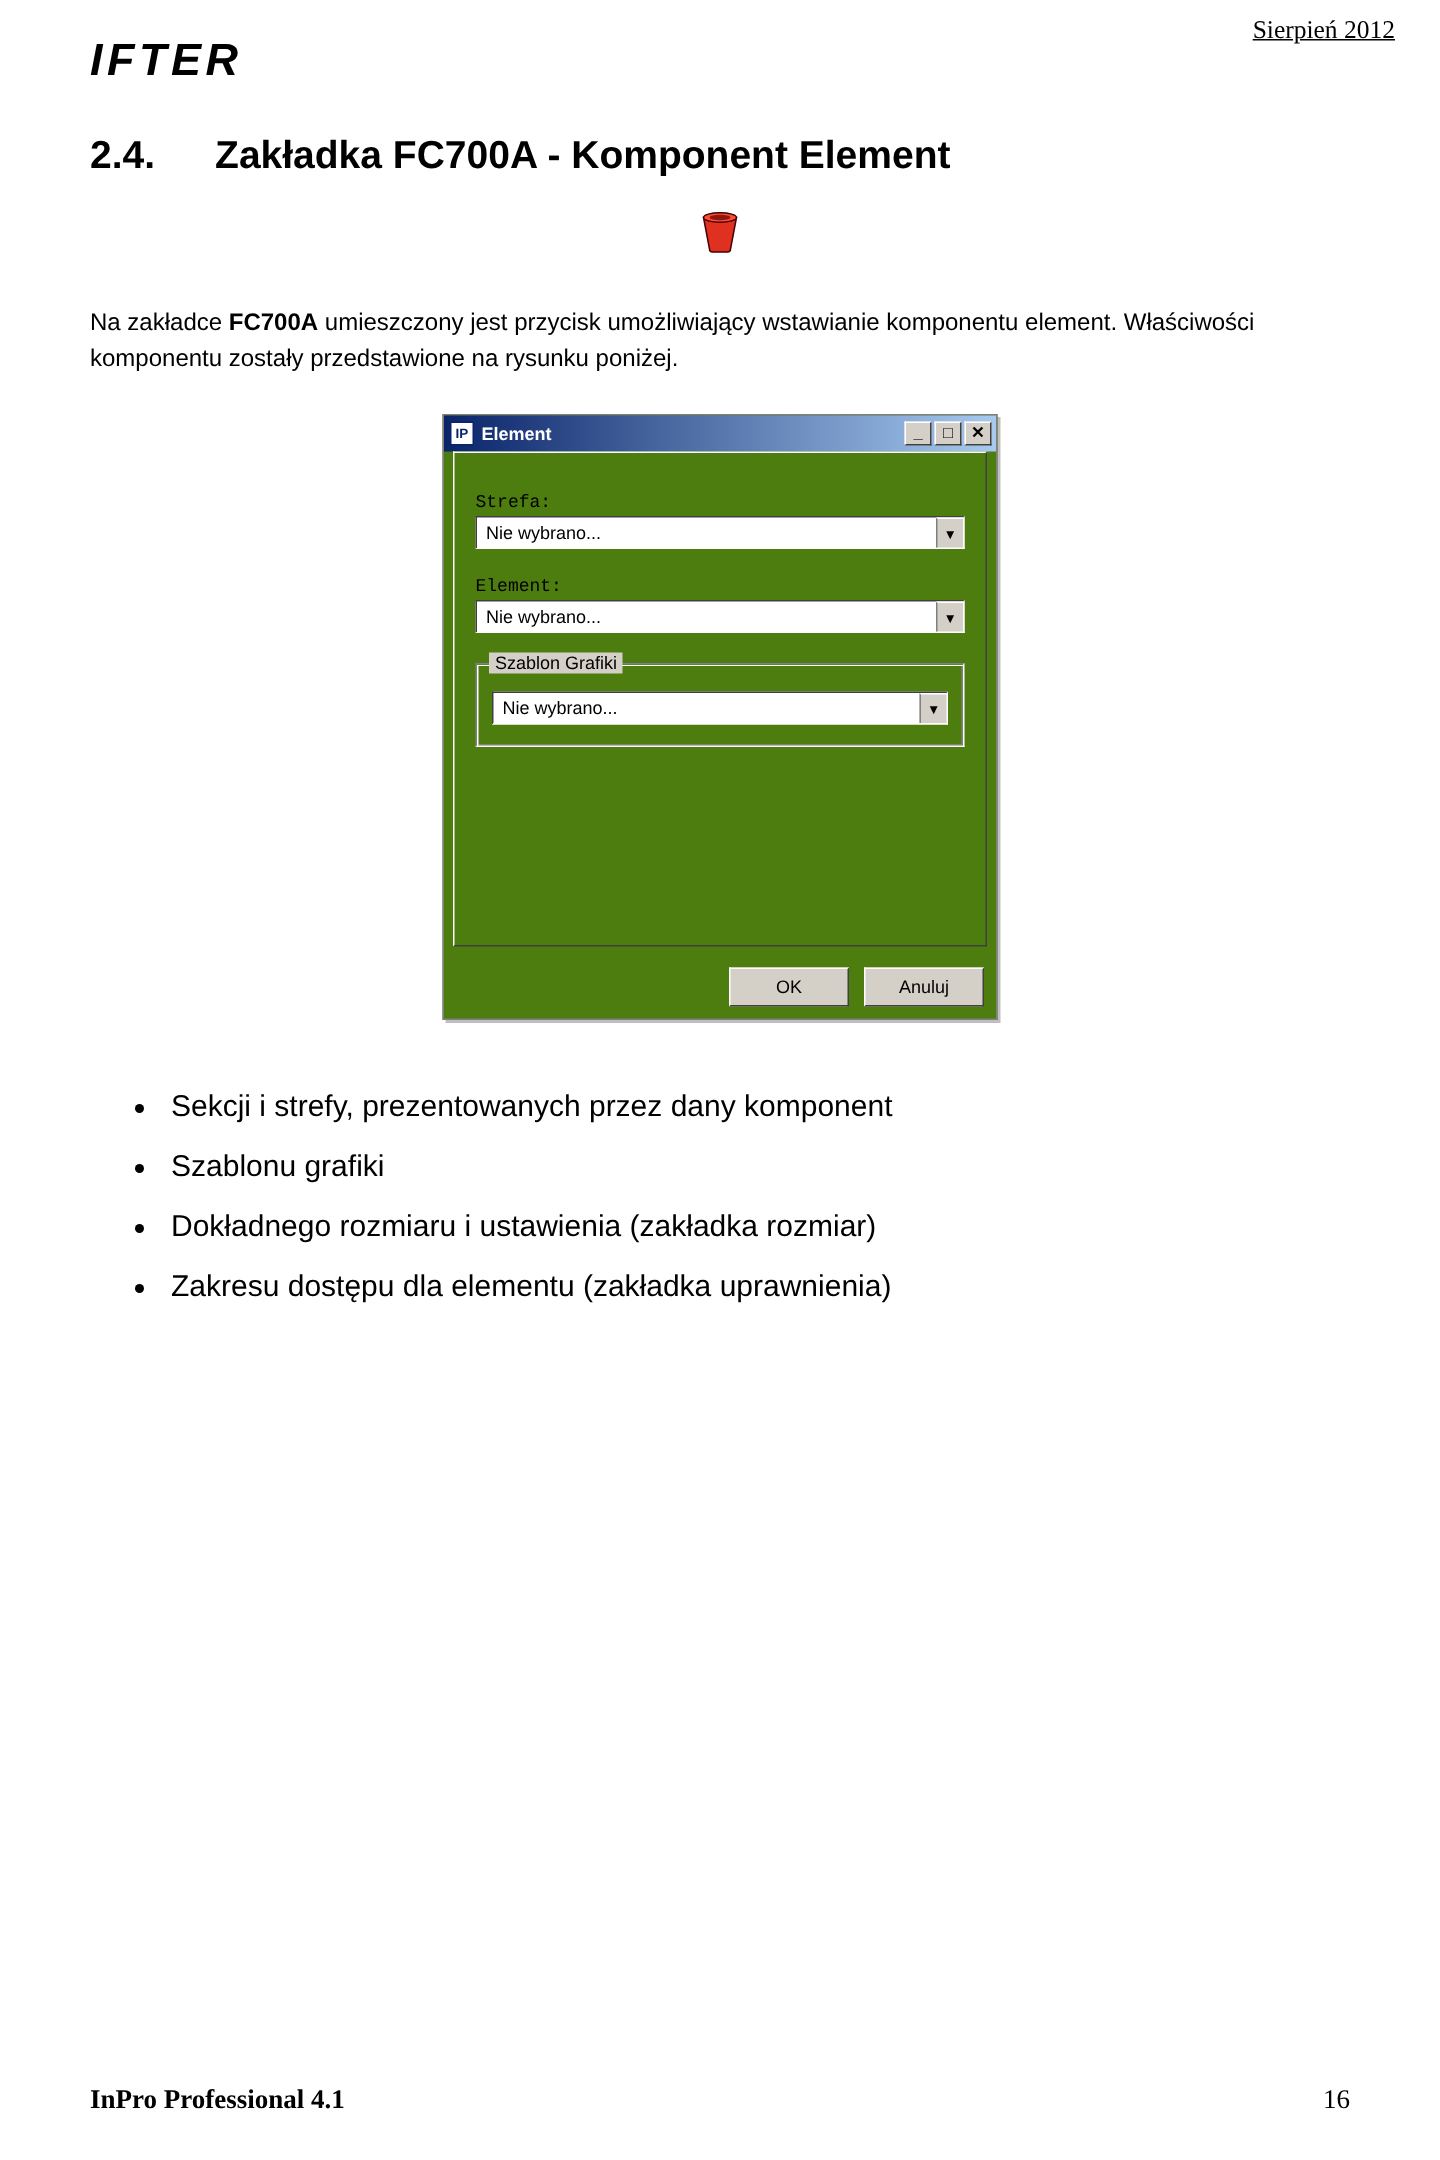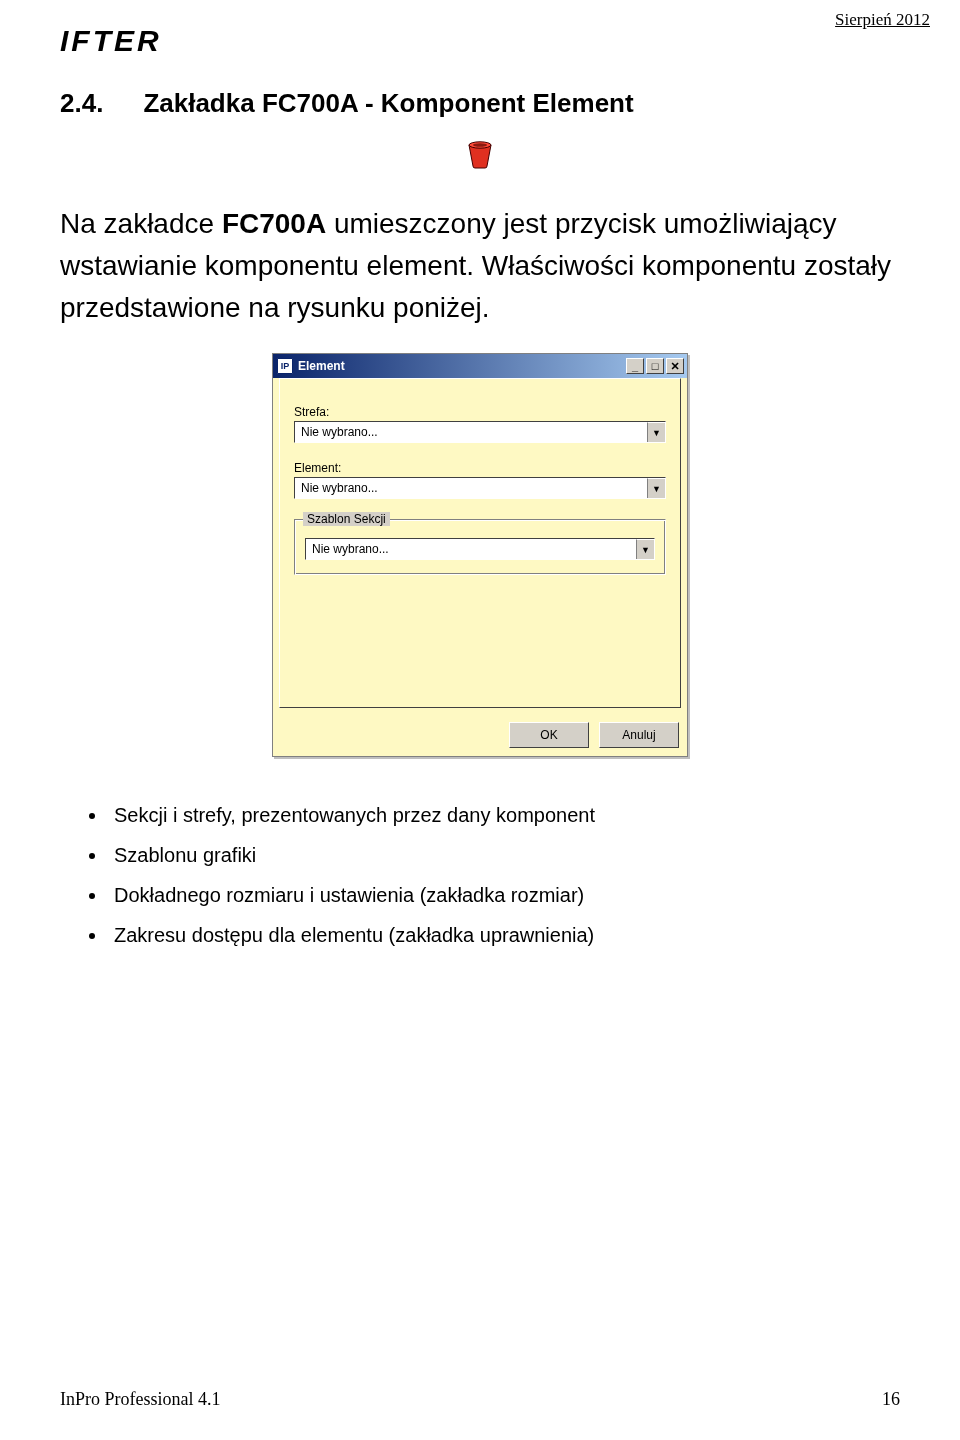--- a/index.html
+++ b/index.html
@@ -34,44 +34,44 @@
   }
   h2.section {
     font-size: 26px;
     font-weight: bold;
     margin: 30px 0 20px 0;
   }
   h2.section .num { display:inline-block; margin-right: 40px; }
   .bucket-row { text-align: center; margin: 10px 0 30px 0; }
   .bucket-icon { display:inline-block; }
   .body-text {
-    font-size: 28px;
+    font-size: 16px;
     line-height: 1.5;
     margin: 24px 0;
     font-family: Arial, sans-serif;
   }
   ul.body-list {
     font-size: 20px;
     line-height: 1.8;
     padding-left: 48px;
     margin: 18px 0;
   }
   ul.body-list li { padding-left: 6px; margin-bottom: 4px; }
 
   
   .dialog-wrap { text-align:center; margin: 14px 0 40px 0; }
   .dialog {
     display:inline-block;
-    width: 416px;
+    width: 370px;
     text-align:left;
     font-family: Tahoma, Arial, sans-serif;
     font-size: 12px;
     color:#000;
     border: 1px solid #808080;
-    background: #fef9c3;
+    background: #4d7c0f;
     box-shadow: 2px 2px 0 rgba(0,0,0,0.25);
   }
   .titlebar {
     height: 24px;
     background: linear-gradient(to right, #0a246a, #a6caf0);
     color:#fff;
     display:flex;
     align-items:center;
     justify-content: space-between;
     padding: 0 3px 0 4px;
@@ -125,21 +125,21 @@
   }
   .tab-panel {
     margin: 0 6px 6px 6px;
     border:1px solid #fff;
     border-right-color:#404040;
     border-bottom-color:#404040;
     padding: 26px 14px 14px 14px;
     min-height: 330px;
     position:relative;
   }
-  .field-label { font-size:12px; margin-bottom:2px; }
+  .field-label { font-size:12px; margin-bottom:2px;font-family:Liberation Mono, monospace; }
   .combo {
     display:flex;
     width:100%;
     height:22px;
     border:1px solid #808080;
     border-top-color:#404040; border-left-color:#404040;
     border-right-color:#fff; border-bottom-color:#fff;
     background:#fff;
     margin-bottom: 18px;
   }
@@ -185,21 +185,21 @@
 
   .footer {
     position:absolute;
     bottom: 30px;
     left: 60px; right: 60px;
     display:flex;
     justify-content:space-between;
     font-family: "Times New Roman", serif;
     font-size: 18px;
   }
-  .footer .product { font-weight: normal; }
+  .footer .product { font-weight: bold; }
 </style>
 </head>
 <body>
 
 <div class="page">
 
   <div class="logo">IFTER</div>
   <div class="header-date">Sierpień 2012</div>
 
   <h2 class="section">
@@ -244,21 +244,21 @@
           <div class="arrow">▼</div>
         </div>
 
         <div class="field-label">Element:</div>
         <div class="combo">
           <div class="val">Nie wybrano...</div>
           <div class="arrow">▼</div>
         </div>
 
         <div class="groupbox">
-          <div class="legend">Szablon Sekcji</div>
+          <div class="legend">Szablon Grafiki</div>
           <div class="combo" style="margin-bottom:4px;">
             <div class="val">Nie wybrano...</div>
             <div class="arrow">▼</div>
           </div>
         </div>
 
       </div>
 
       <div class="btnrow">
         <div class="btn">OK</div>

